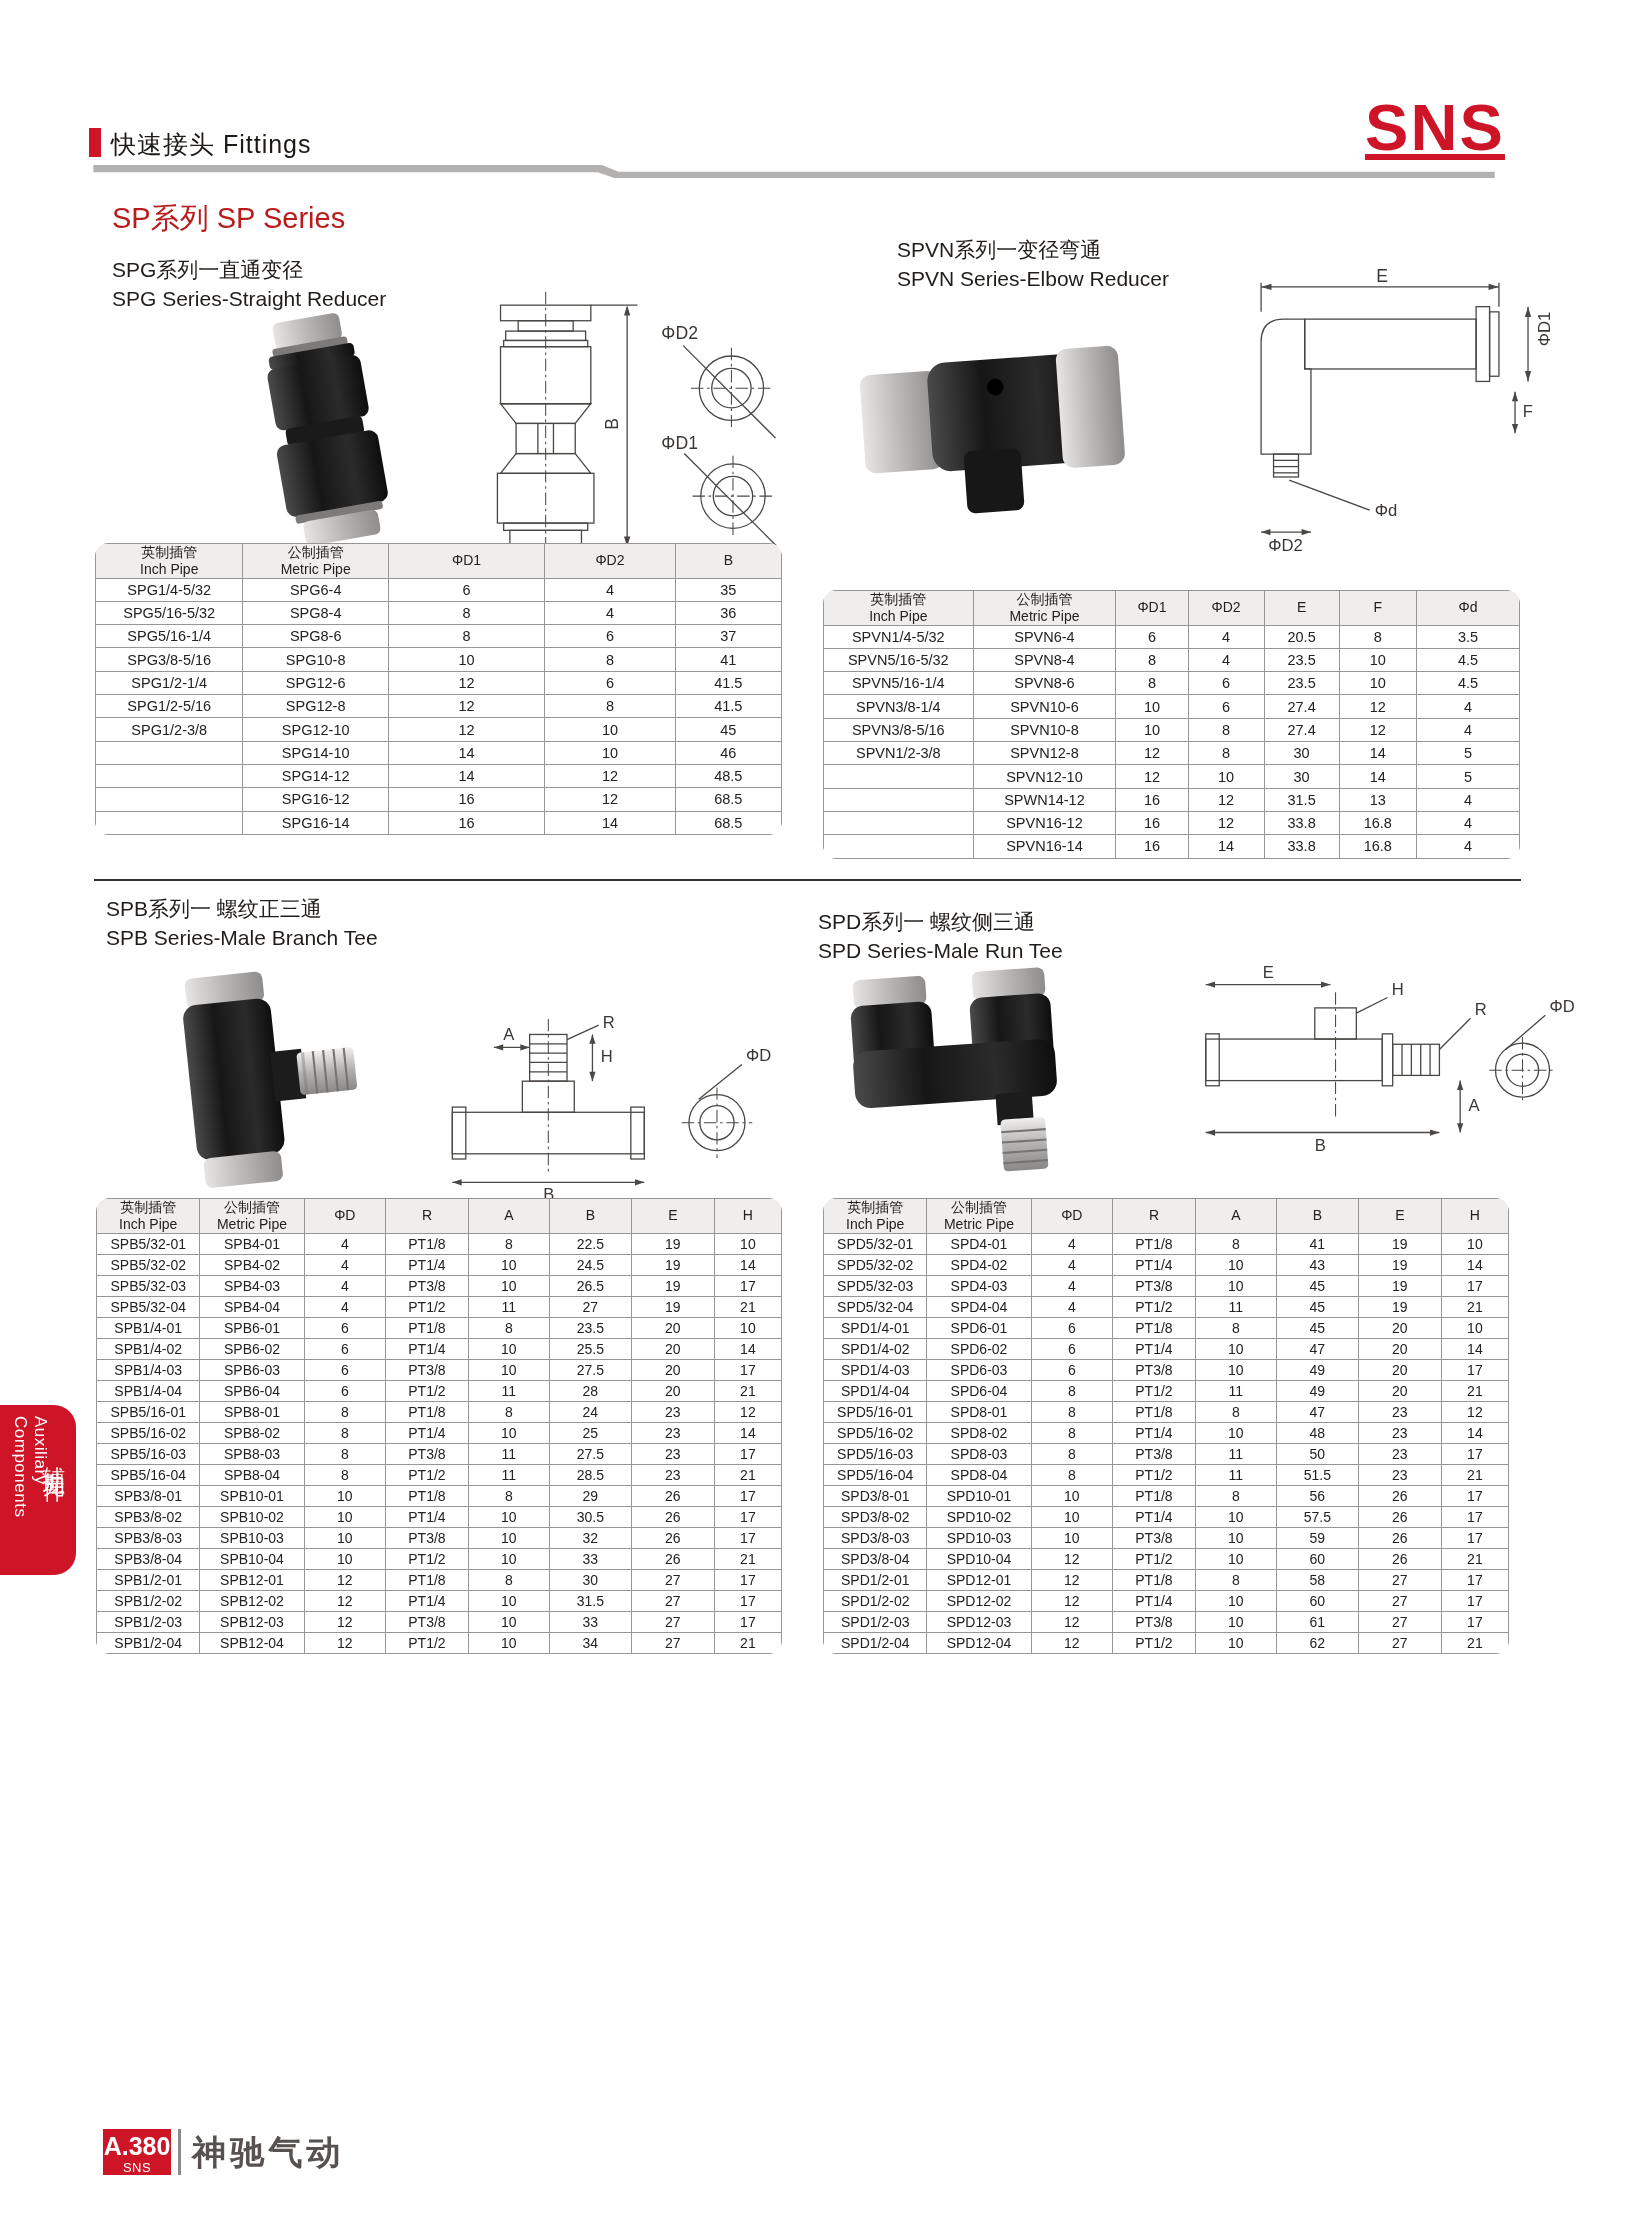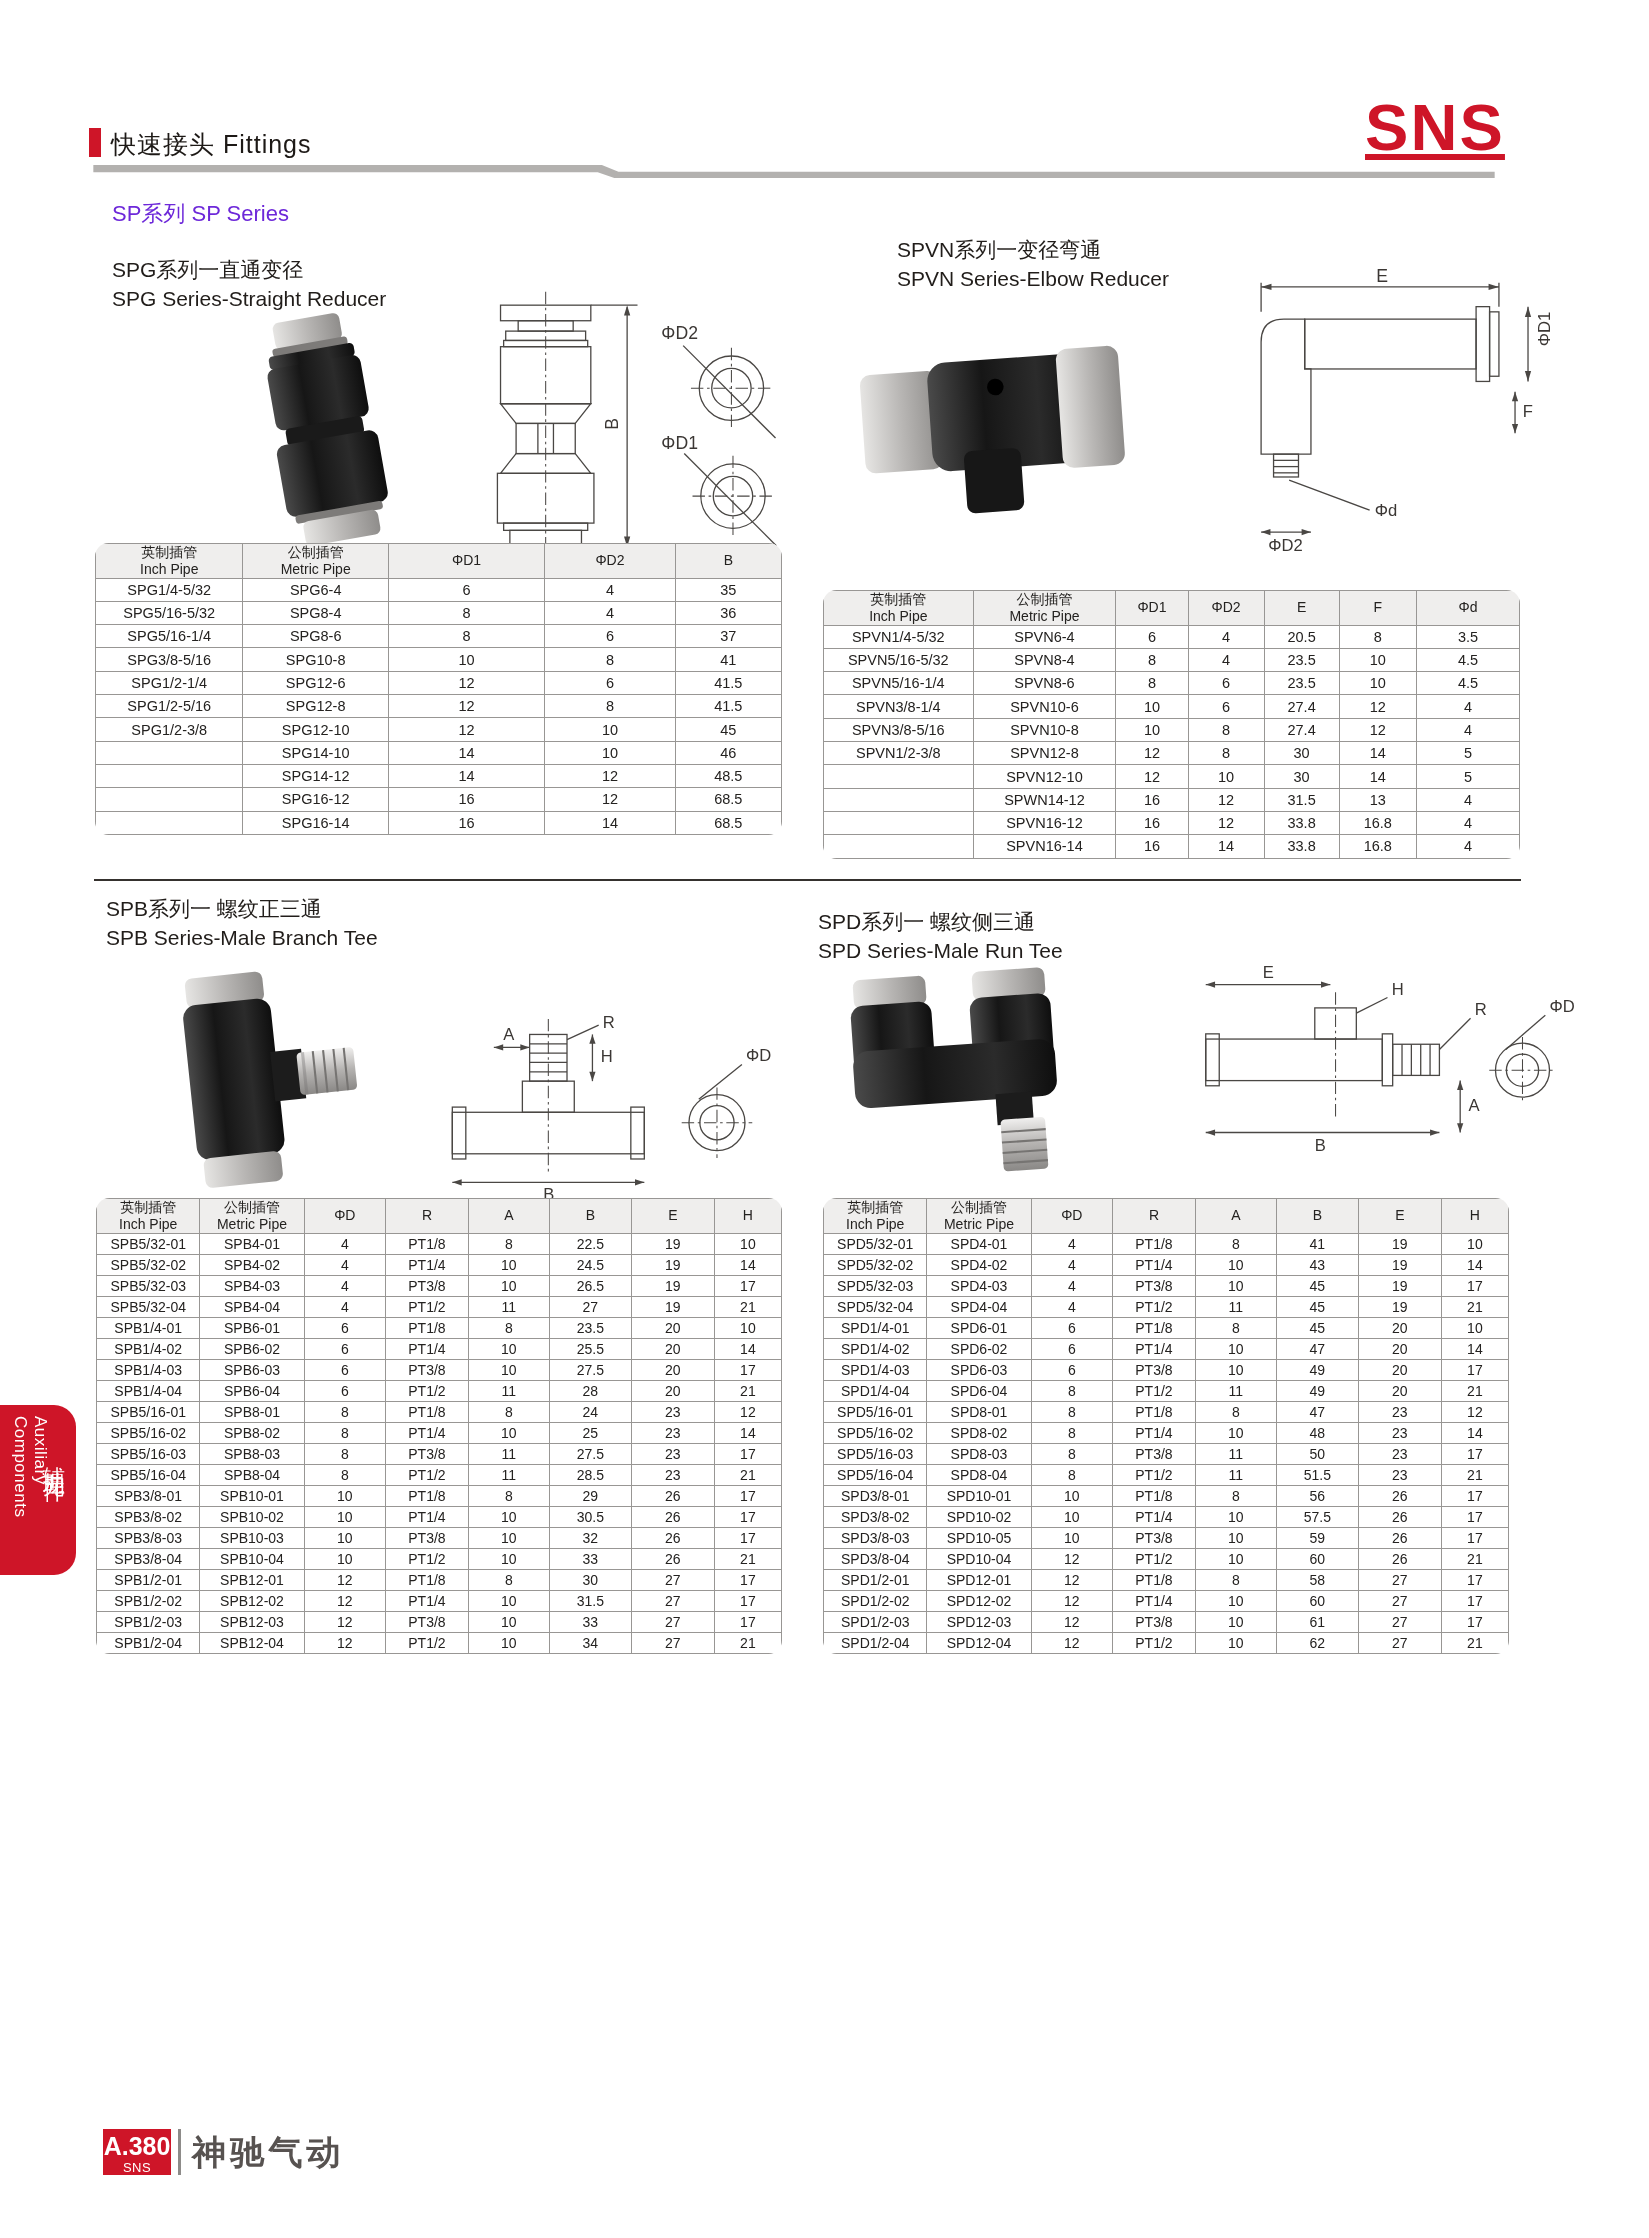--- a/index.html
+++ b/index.html
@@ -4,21 +4,21 @@
 <style>
   html,body{margin:0;padding:0;background:#ffffff;}
   #page{position:relative;width:1630px;height:2239px;background:#ffffff;overflow:hidden;
         font-family:"Liberation Sans",sans-serif;color:#262220;}
 
   
   .hdr-red-square{position:absolute;left:89px;top:128px;width:12px;height:29px;}
   .hdr-title{position:absolute;left:111px;top:128px;font-size:25px;letter-spacing:1px;color:#1d1916;font-weight:500;white-space:nowrap;}
   .brand-logo{position:absolute;left:1365px;top:95px;font-size:65px;font-weight:bold;letter-spacing:2.1px;line-height:1;text-decoration:underline;}
   .gray-bar-svg{position:absolute;left:91px;top:165px;}
-  .series-title{position:absolute;left:112px;top:199px;font-size:22px;color:#6d28d9;white-space:nowrap;}
+  .series-title{position:absolute;left:112px;top:199px;font-size:29px;color:#b91c1c;white-space:nowrap;}
 
   
   .sec-title{position:absolute;color:#211d1a;line-height:1.38;white-space:nowrap;}
   .sec-title .zh{font-size:21px;}
   .sec-title .en{font-size:21px;}
 
   
   .tbl-wrap{position:absolute;border-radius:13.5px;overflow:hidden;background:#fff;}
   table.data-table{width:100%;border-collapse:collapse;table-layout:fixed;background:#fff;}
   table.data-table th,table.data-table td{border:1px solid #989694;text-align:center;vertical-align:middle;
@@ -974,21 +974,21 @@
             <td>SPD10-02</td>
             <td>10</td>
             <td>PT1/4</td>
             <td>10</td>
             <td>57.5</td>
             <td>26</td>
             <td>17</td>
           </tr>
           <tr>
             <td>SPD3/8-03</td>
-            <td>SPD10-05</td>
+            <td>SPD10-03</td>
             <td>10</td>
             <td>PT3/8</td>
             <td>10</td>
             <td>59</td>
             <td>26</td>
             <td>17</td>
           </tr>
           <tr>
             <td>SPD3/8-04</td>
             <td>SPD10-04</td>

